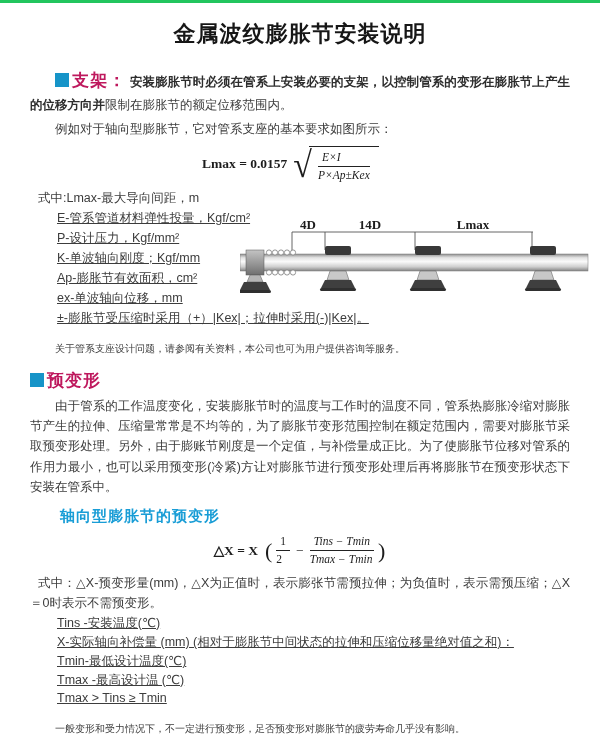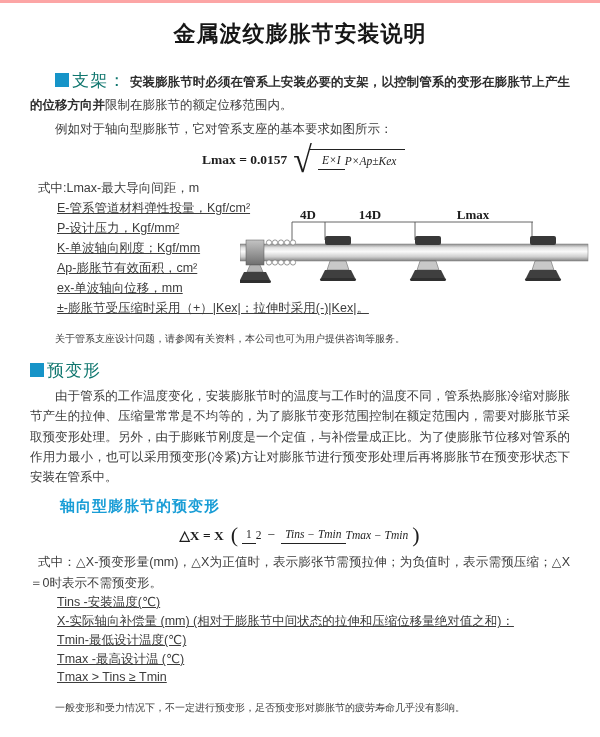--- a/index.html
+++ b/index.html
@@ -1,32 +1,32 @@
 <!DOCTYPE html>
 <html><head>
 <meta charset="utf-8">
 <style>
   html,body{margin:0;padding:0;background:#ffffff;}
   body{width:600px;font-family:"Liberation Sans","DejaVu Sans",sans-serif;color:#3c3c3c;}
-  .page{width:600px;height:737px;box-sizing:border-box;padding:8px 30px 10px;overflow:hidden;border-top:3px solid #fca5a5;}
+  .page{width:600px;height:737px;box-sizing:border-box;padding:8px 30px 10px;overflow:hidden;border-top:3px solid #22c55e;}
   .title{font-size:22px;font-weight:bold;color:#161616;text-align:center;margin:8px 0 18px;letter-spacing:1px;}
   .body{font-size:12.5px;line-height:1.62;text-align:justify;margin:0;}
   .intro{text-indent:25px;}
   .emph{font-weight:600;color:#2e2e2e;}
   .example{text-indent:25px;margin-top:4px;}
-  .sec-head{font-size:17px;font-weight:normal;color:#0f766e;letter-spacing:1px;}
+  .sec-head{font-size:17px;font-weight:bold;color:#be185d;letter-spacing:1px;}
   .sq{display:inline-block;width:14px;height:14px;background:#1694c8;margin-right:3px;vertical-align:-1px;}
   .sec-head-row{margin:12px 0 4px;}
   .sub-head{font-size:15px;font-weight:bold;color:#199dd6;letter-spacing:1px;margin:10px 0 2px 30px;}
   
   .formula{font-family:Liberation Serif, serif;color:#1d1d1d;font-size:13.5px;display:flex;align-items:center;}
   .formula.f1{margin:7px 0 5px 172px;}
   .formula.center{justify-content:center;margin:8px 0 6px;}
   .f-lhs{font-weight:bold;margin-right:6px;white-space:pre;}
-  .frac{display:inline-flex;flex-direction:row;text-align:left;font-size:11.5px;line-height:1.3;font-style:italic;margin:0 3px;}
+  .frac{display:inline-flex;flex-direction:column;text-align:left;font-size:11.5px;line-height:1.3;font-style:italic;margin:0 3px;}
   .frac.up{font-style:normal;}
   .frac .num{border-bottom:1px solid #222;padding:0 4px 1px;}
   .frac .den{padding-top:1px;}
   .sqrt{display:flex;align-items:center;}
   .rad{font-size:34px;line-height:.8;font-weight:400;margin-right:-3px;transform:scaleY(1.08);}
   .sqrt-body{border-top:1.6px solid #222;padding:2px 6px 0;}
   .paren{font-size:22px;font-weight:400;line-height:1;margin:0 1px;}
   .minus{margin:0 3px;}
   
   .fig-wrap{position:relative;margin-top:4px;}

